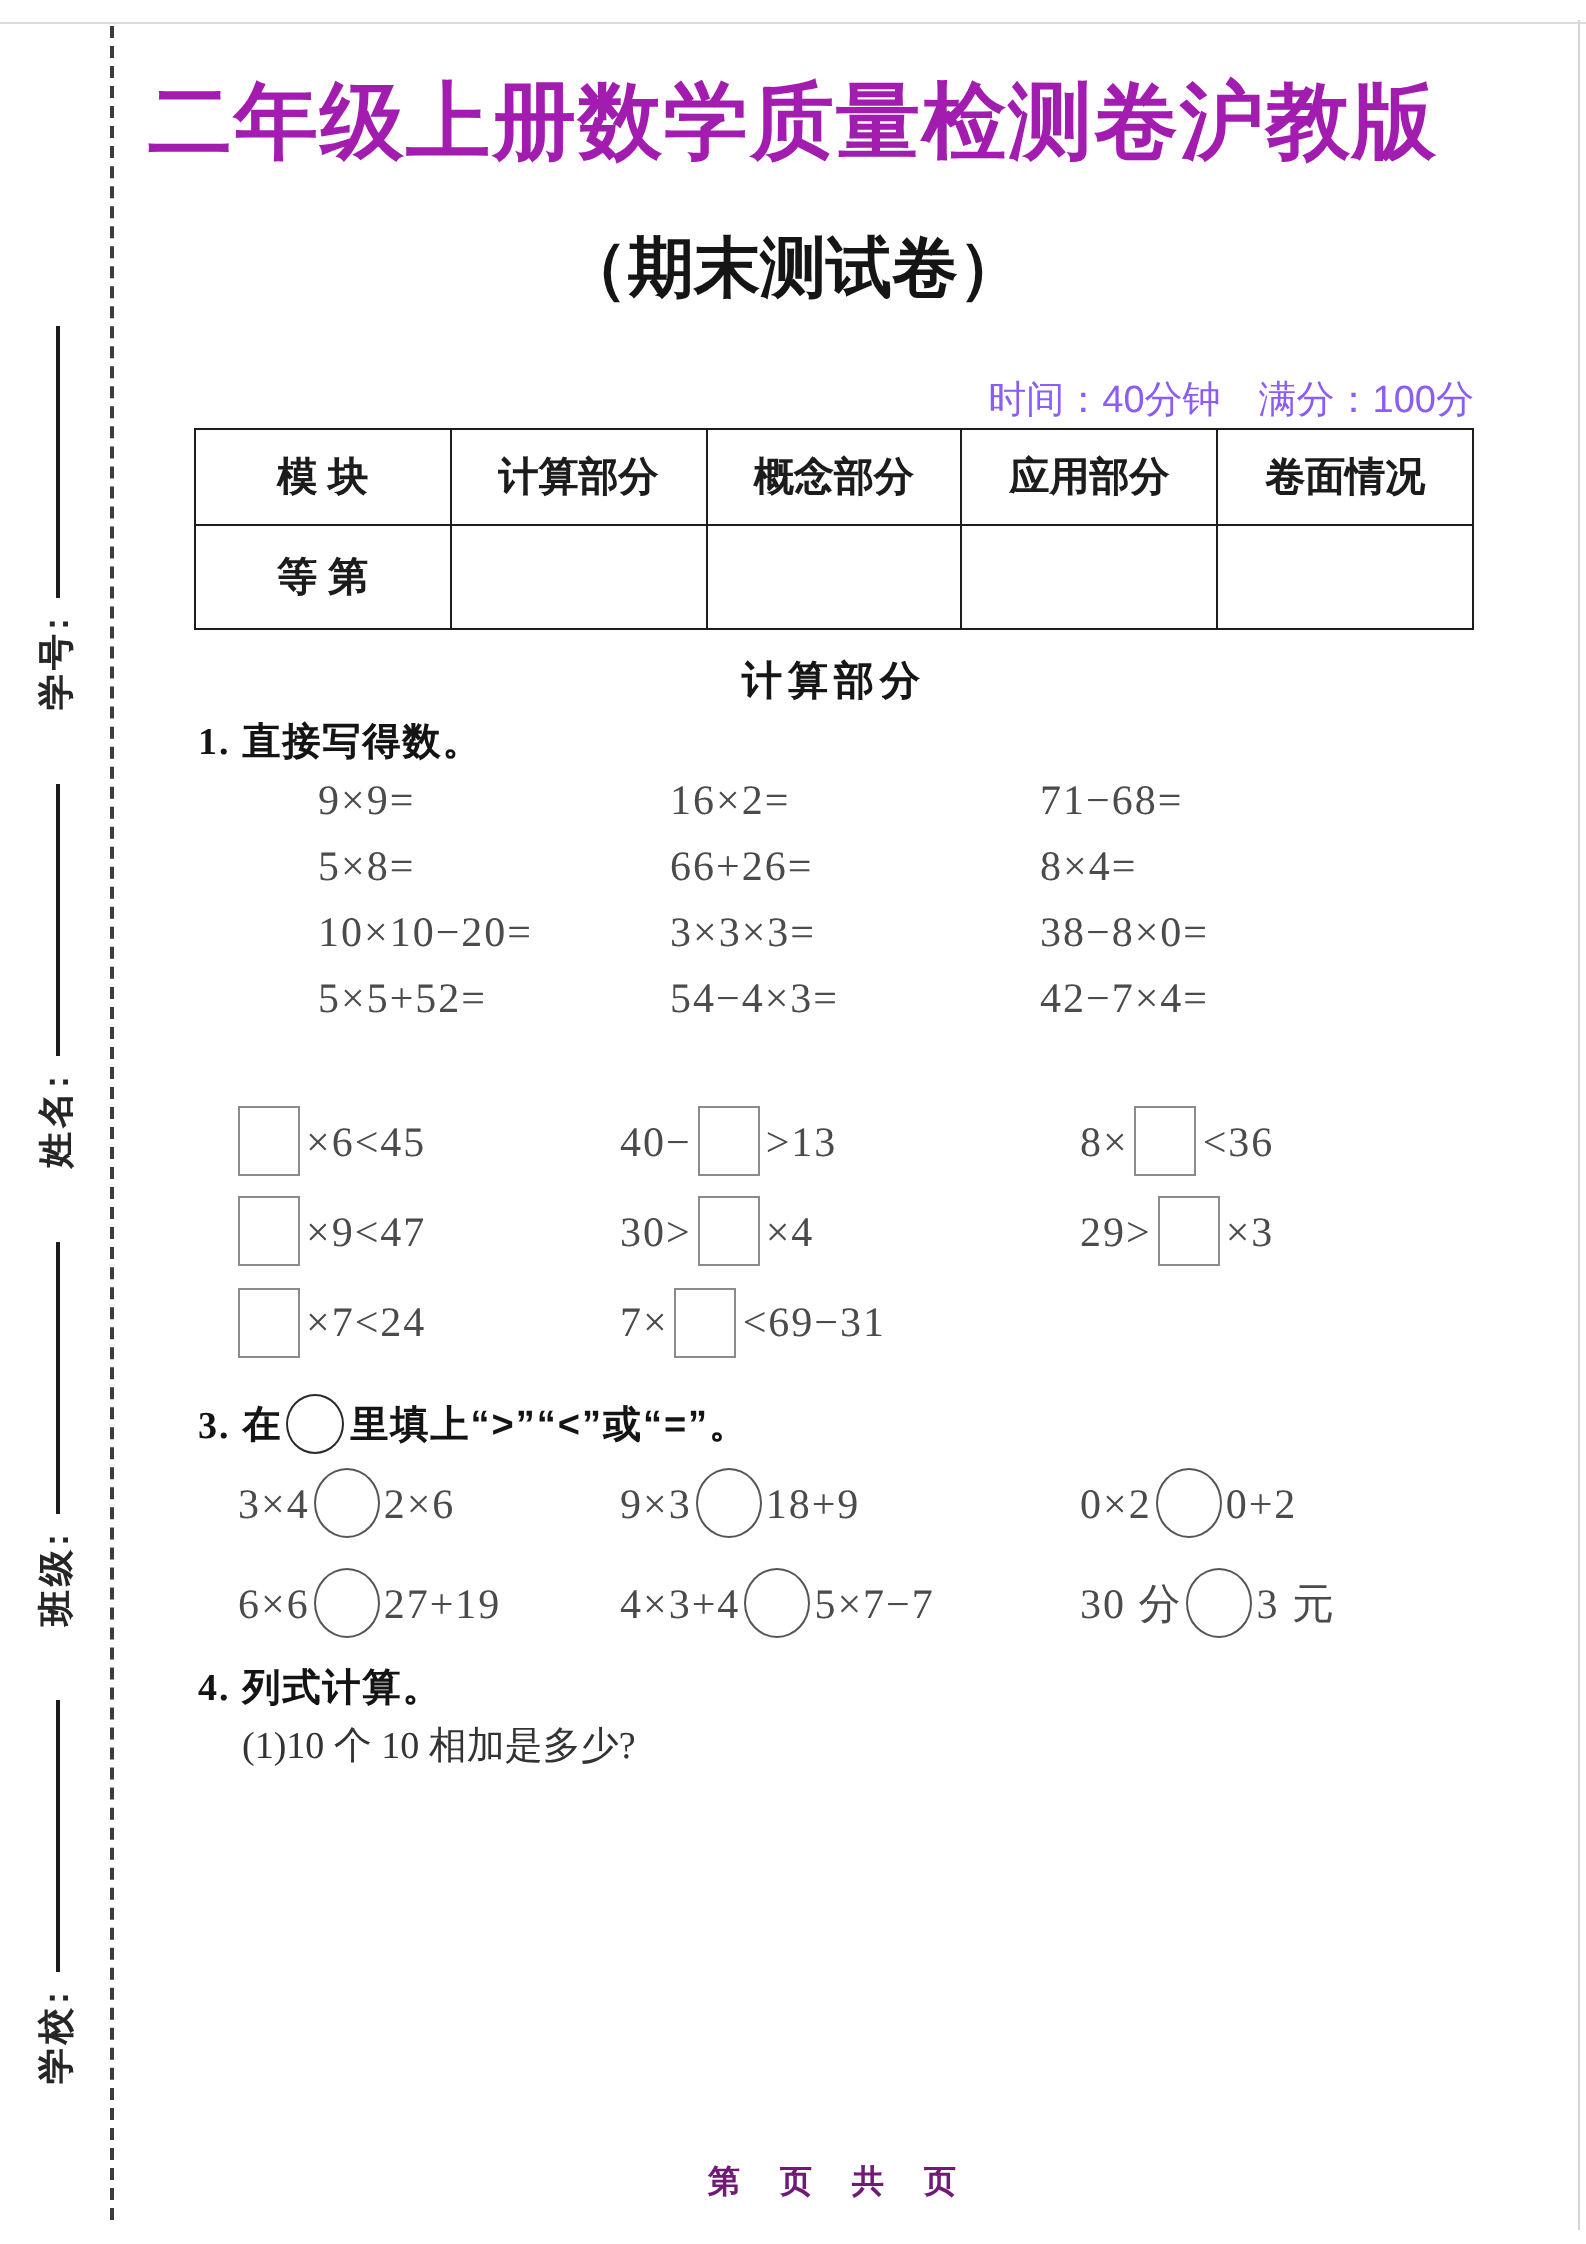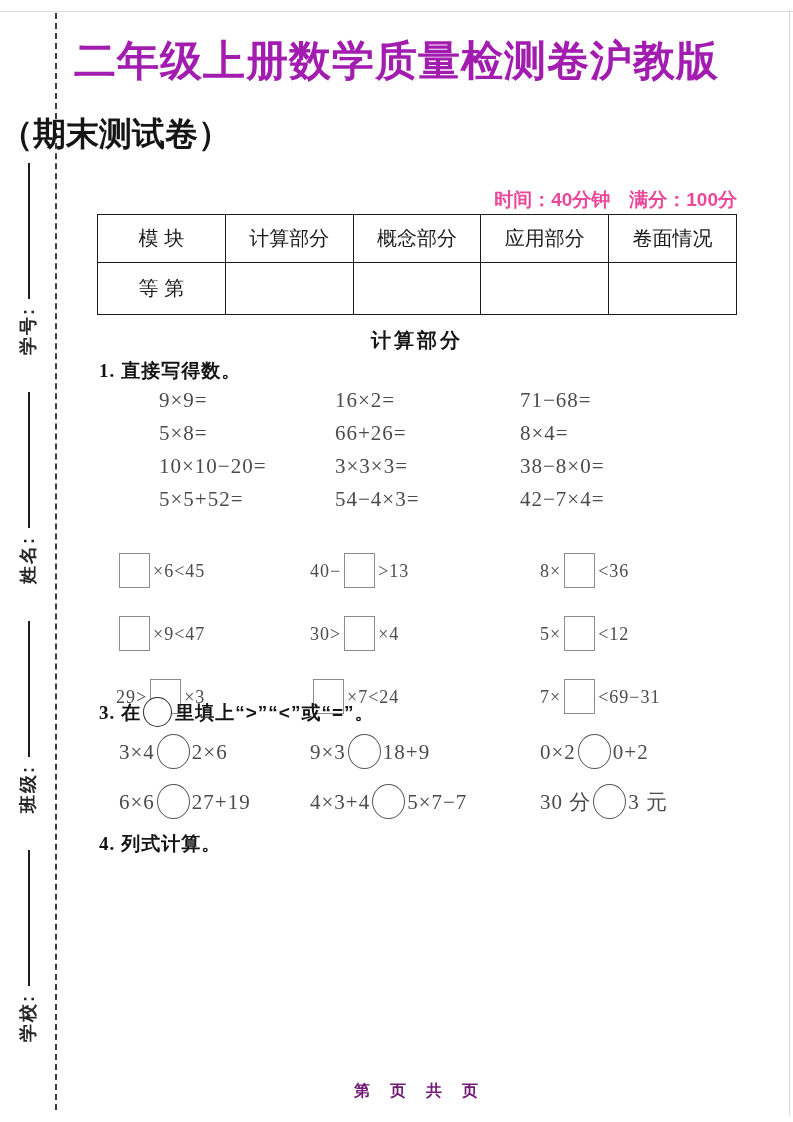--- a/index.html
+++ b/index.html
@@ -15,48 +15,48 @@
   .seal-line { position:absolute; left:55px; top:13px; height:1097px; border-left:2.5px dashed #3c3c3c; }
   .seal {
     position:absolute; left:16px; top:1042px; transform:rotate(-90deg); transform-origin:0 0;
     white-space:nowrap; font-size:18px; font-weight:600; color:#262626; letter-spacing:2px;
   }
   .seal-field { margin-right:26px; }
   .seal-blank { display:inline-block; width:136px; height:1px; border-bottom:2px solid #1c1c1c; margin:0 4px 4px 8px; }
 
   .title { position:absolute; top:33px; left:0; width:100%; text-align:center;
            font-size:42px; font-weight:900; letter-spacing:1px; color:#a21caf; }
-  .subtitle { position:absolute; top:112px; left:0; width:100%; text-align:left;
+  .subtitle { position:absolute; top:112px; left:0; width:100%; text-align:center;
               font-size:33px; font-weight:800; color:#151515; }
   .meta { position:absolute; top:187px; left:97px; width:640px; text-align:right;
-          font-size:19px; font-weight:700; color:#ec4899; }
+          font-size:19px; font-weight:400; color:#8b5cf6; }
 
   .score-table { position:absolute; top:214px; left:97px; width:640px;
                  border-collapse:collapse; table-layout:fixed; }
   .score-table td { border:1.7px solid #1c1c1c; text-align:center; vertical-align:middle;
-                    font-size:20px; font-weight:400; color:#1c1c1c; }
+                    font-size:20px; font-weight:700; color:#1c1c1c; }
   .score-table tr.r1 td { height:45px; }
   .score-table tr.r2 td { height:49px; }
 
   .section-title { position:absolute; top:327px; left:97px; width:640px; text-align:center;
                    font-size:20px; font-weight:700; letter-spacing:3px; color:#161616; }
 
   .q-label { position:absolute; left:99px; font-size:19px; font-weight:700; color:#141414; letter-spacing:1px; }
   .q-num { font-family:"Liberation Serif", serif; font-weight:700; margin-right:6px; }
   .q1-label { top:358px; } .q2-label { top:520px; } .q3-label { top:697px; } .q4-label { top:831px; }
 
   .mexp { font-family:"Liberation Serif", serif; color:#4b4b4b; letter-spacing:1px; }
 
   .q1-rows { position:absolute; left:119px; top:389px; width:620px;
              display:grid; grid-template-columns:176px 185px auto; row-gap:10px;
              font-family:"Liberation Serif", serif; font-size:21px; line-height:23px; color:#4b4b4b;margin-left:40px; }
 
   .q2-rows { position:absolute; left:116px; top:552px; width:625px;
-             display:grid; grid-template-columns:194px 230px auto; row-gap:22px;
-             font-family:"Liberation Serif", serif; font-size:18px; line-height:38px; color:#4b4b4b; }
+             display:grid; grid-template-columns:194px 230px auto; row-gap:4px;
+             font-family:"Liberation Serif", serif; font-size:21px; line-height:38px; color:#4b4b4b; }
   .ansbox { display:inline-block; width:29px; height:33px; border:1.5px solid #8b8b8b;
             background:#fff; vertical-align:middle; margin:0 3px 5px 3px; }
   .label-box { display:inline-block; width:26px; height:28px; border:1.5px solid #6f6f6f;
                background:#fff; vertical-align:middle; margin:0 3px 3px 1px; }
 
   .q3-rows { position:absolute; left:119px; top:732px; width:625px;
              display:grid; grid-template-columns:191px 230px auto; row-gap:8px;
              font-family:"Liberation Serif", serif; font-size:21px; line-height:40px; color:#4b4b4b; }
   .anscircle { display:inline-block; width:31px; height:33px; border:1.7px solid #565656;
                border-radius:50%; background:#fff; vertical-align:middle; margin:0 2px 5px 2px; }
@@ -129,21 +129,20 @@
     <span class="mexp">54−4×3=</span>
     <span class="mexp">42−7×4=</span>
   </div>
 
   <div class="q2-rows">
     <span><span class="mexp"></span><span class="ansbox"></span><span class="mexp">×6&lt;45</span></span>
     <span><span class="mexp">40−</span><span class="ansbox"></span><span class="mexp">&gt;13</span></span>
     <span><span class="mexp">8×</span><span class="ansbox"></span><span class="mexp">&lt;36</span></span>
     <span><span class="mexp"></span><span class="ansbox"></span><span class="mexp">×9&lt;47</span></span>
     <span><span class="mexp">30&gt;</span><span class="ansbox"></span><span class="mexp">×4</span></span>
-    <span><span class="mexp">5×</span><span class="ansbox"></span><span class="mexp">&lt;12</span></span>
     <span><span class="mexp">29&gt;</span><span class="ansbox"></span><span class="mexp">×3</span></span>
     <span><span class="mexp"></span><span class="ansbox"></span><span class="mexp">×7&lt;24</span></span>
     <span><span class="mexp">7×</span><span class="ansbox"></span><span class="mexp">&lt;69−31</span></span>
   </div>
 
   <div class="q-label q3-label">
     <span class="q-num">3.</span><span>在</span><span class="label-circle"></span><span>里填上“&gt;”“&lt;”或“=”。</span>
   </div>
   <div class="q3-rows">
     <span><span class="mexp">3×4</span><span class="anscircle"></span><span class="mexp">2×6</span></span>
@@ -151,17 +150,18 @@
     <span><span class="mexp">0×2</span><span class="anscircle"></span><span class="mexp">0+2</span></span>
     <span><span class="mexp">6×6</span><span class="anscircle"></span><span class="mexp">27+19</span></span>
     <span><span class="mexp">4×3+4</span><span class="anscircle"></span><span class="mexp">5×7−7</span></span>
     <span><span class="mexp">30 分</span><span class="anscircle"></span><span class="mexp">3 元</span></span>
   </div>
 
   <div class="q-label q4-label">
     <span class="q-num">4.</span><span>列式计算。</span>
   </div>
   <div class="q4-parts">
+    <span>(1)10 个 10 相加是多少?</span>
   </div>
 
   <div class="footer">第　页　共　页</div>
 
 </div>
 
 </body></html>

